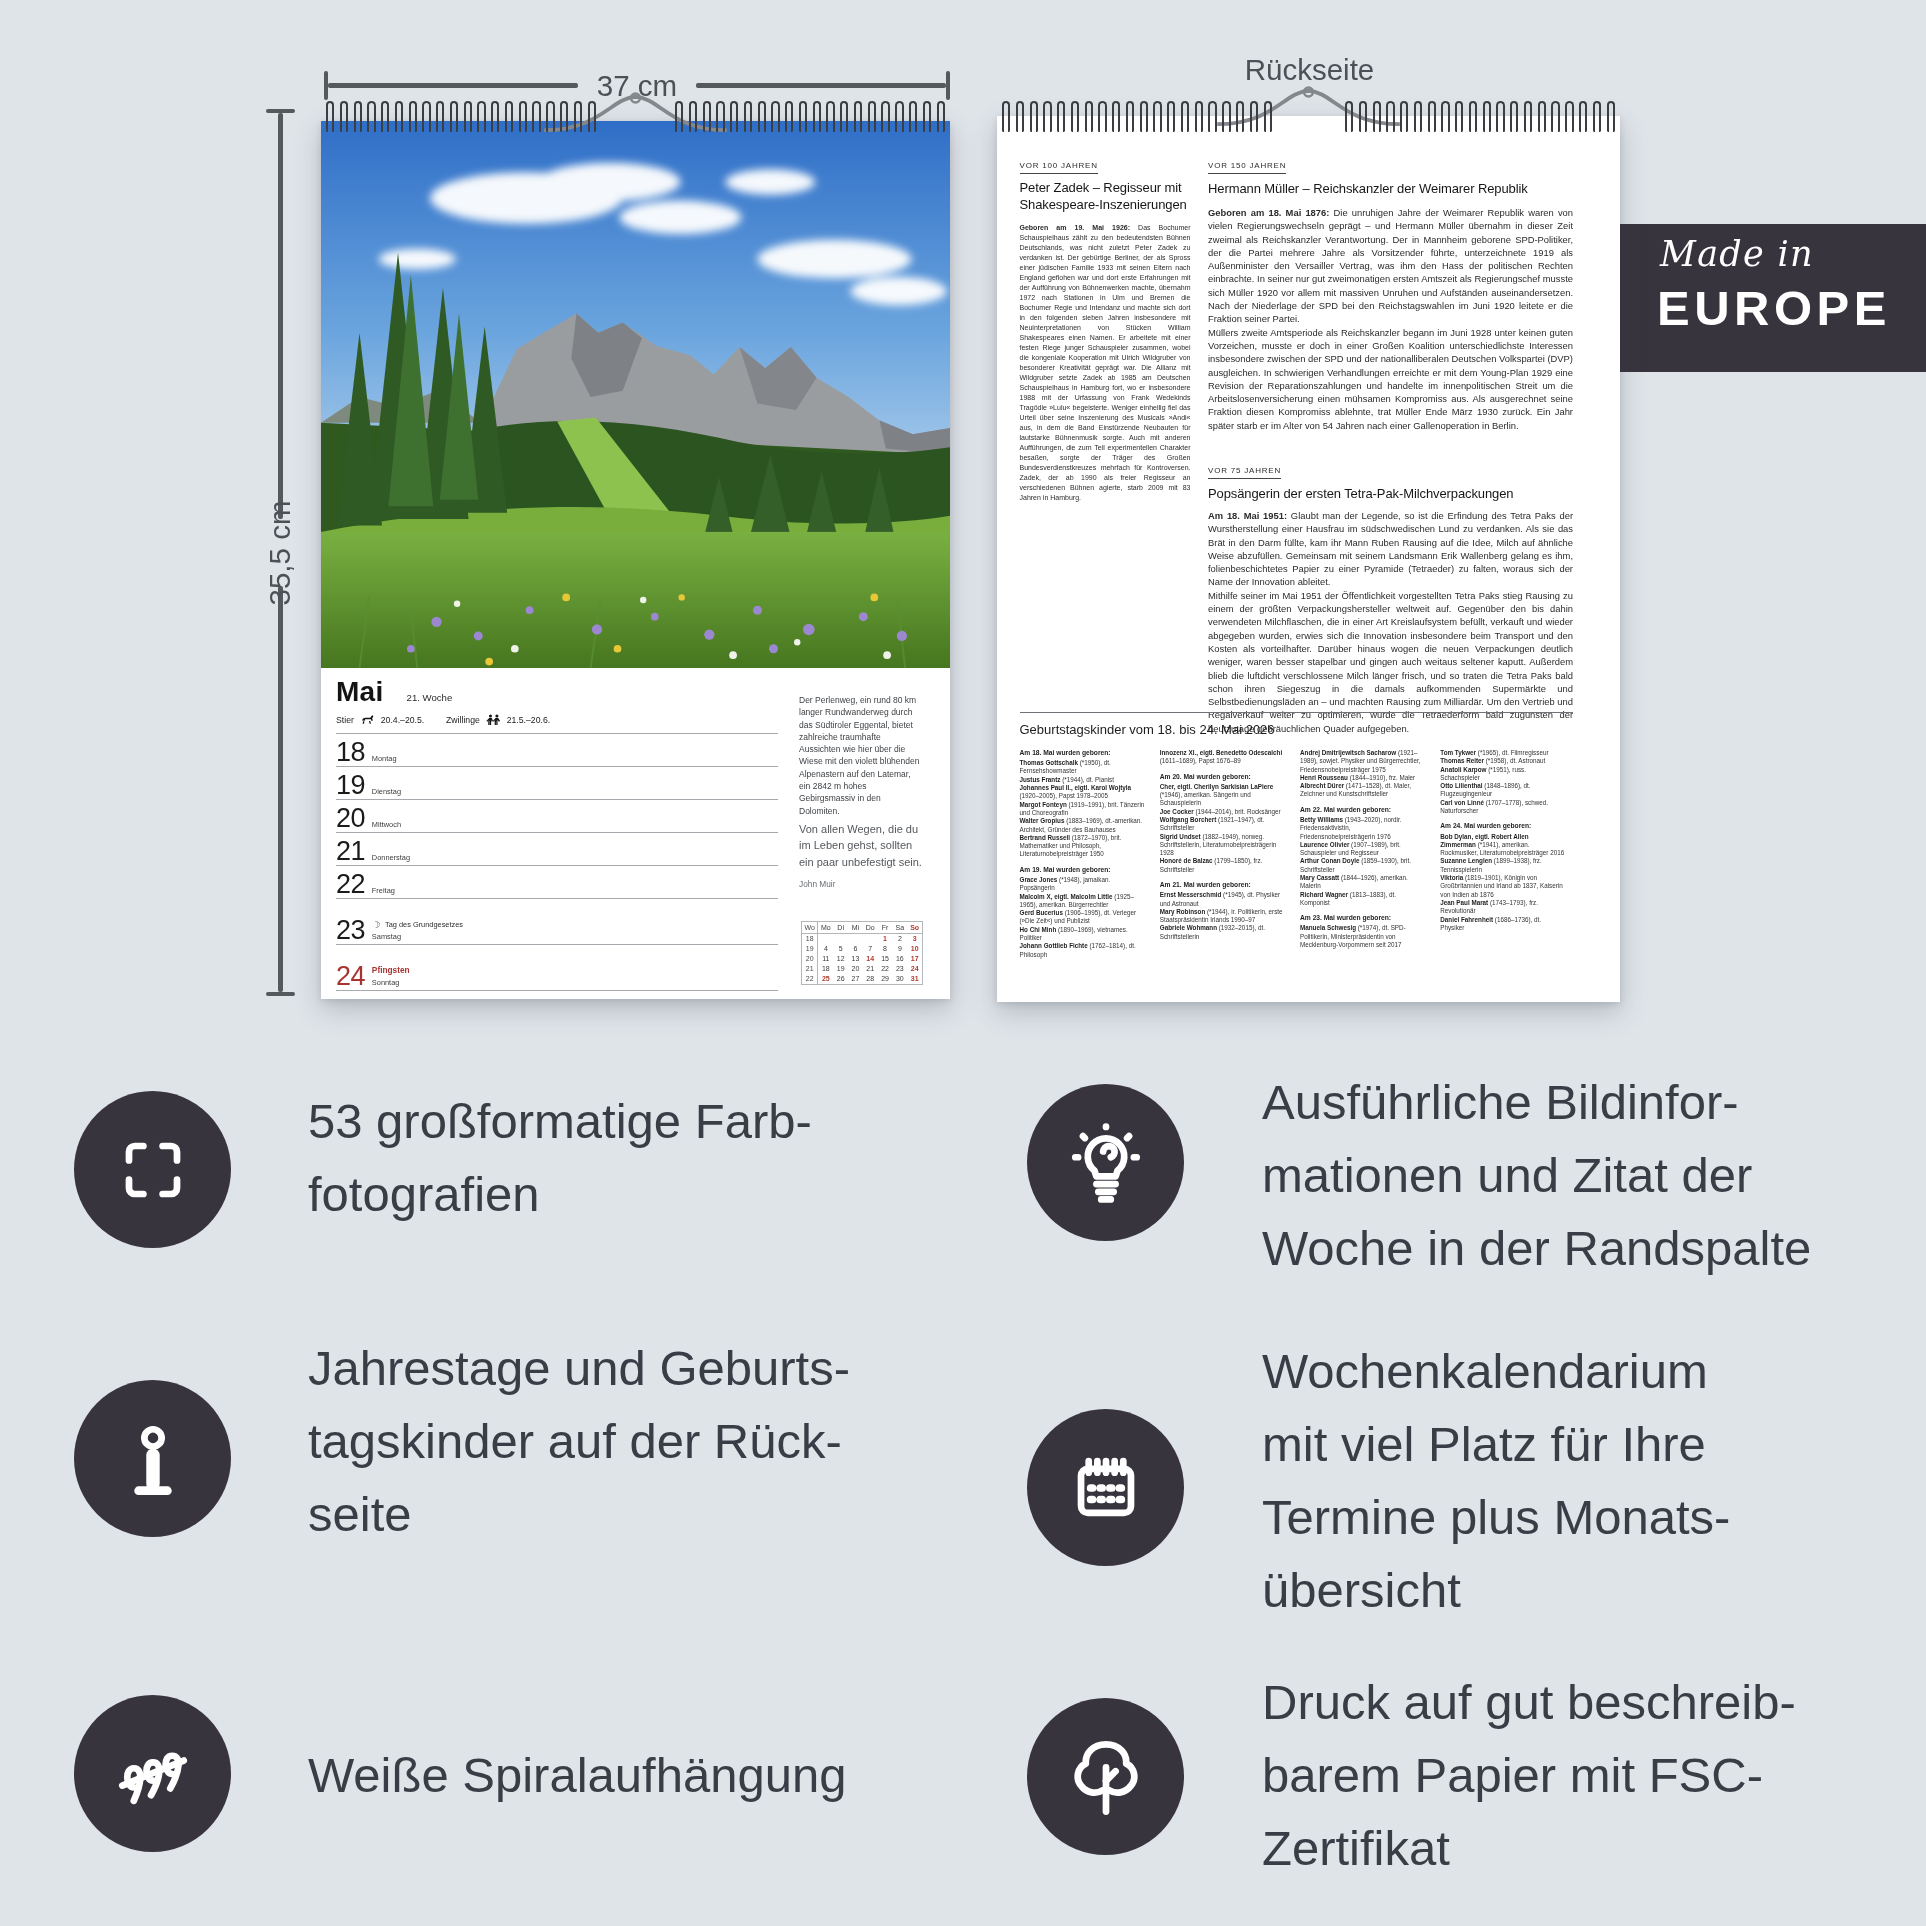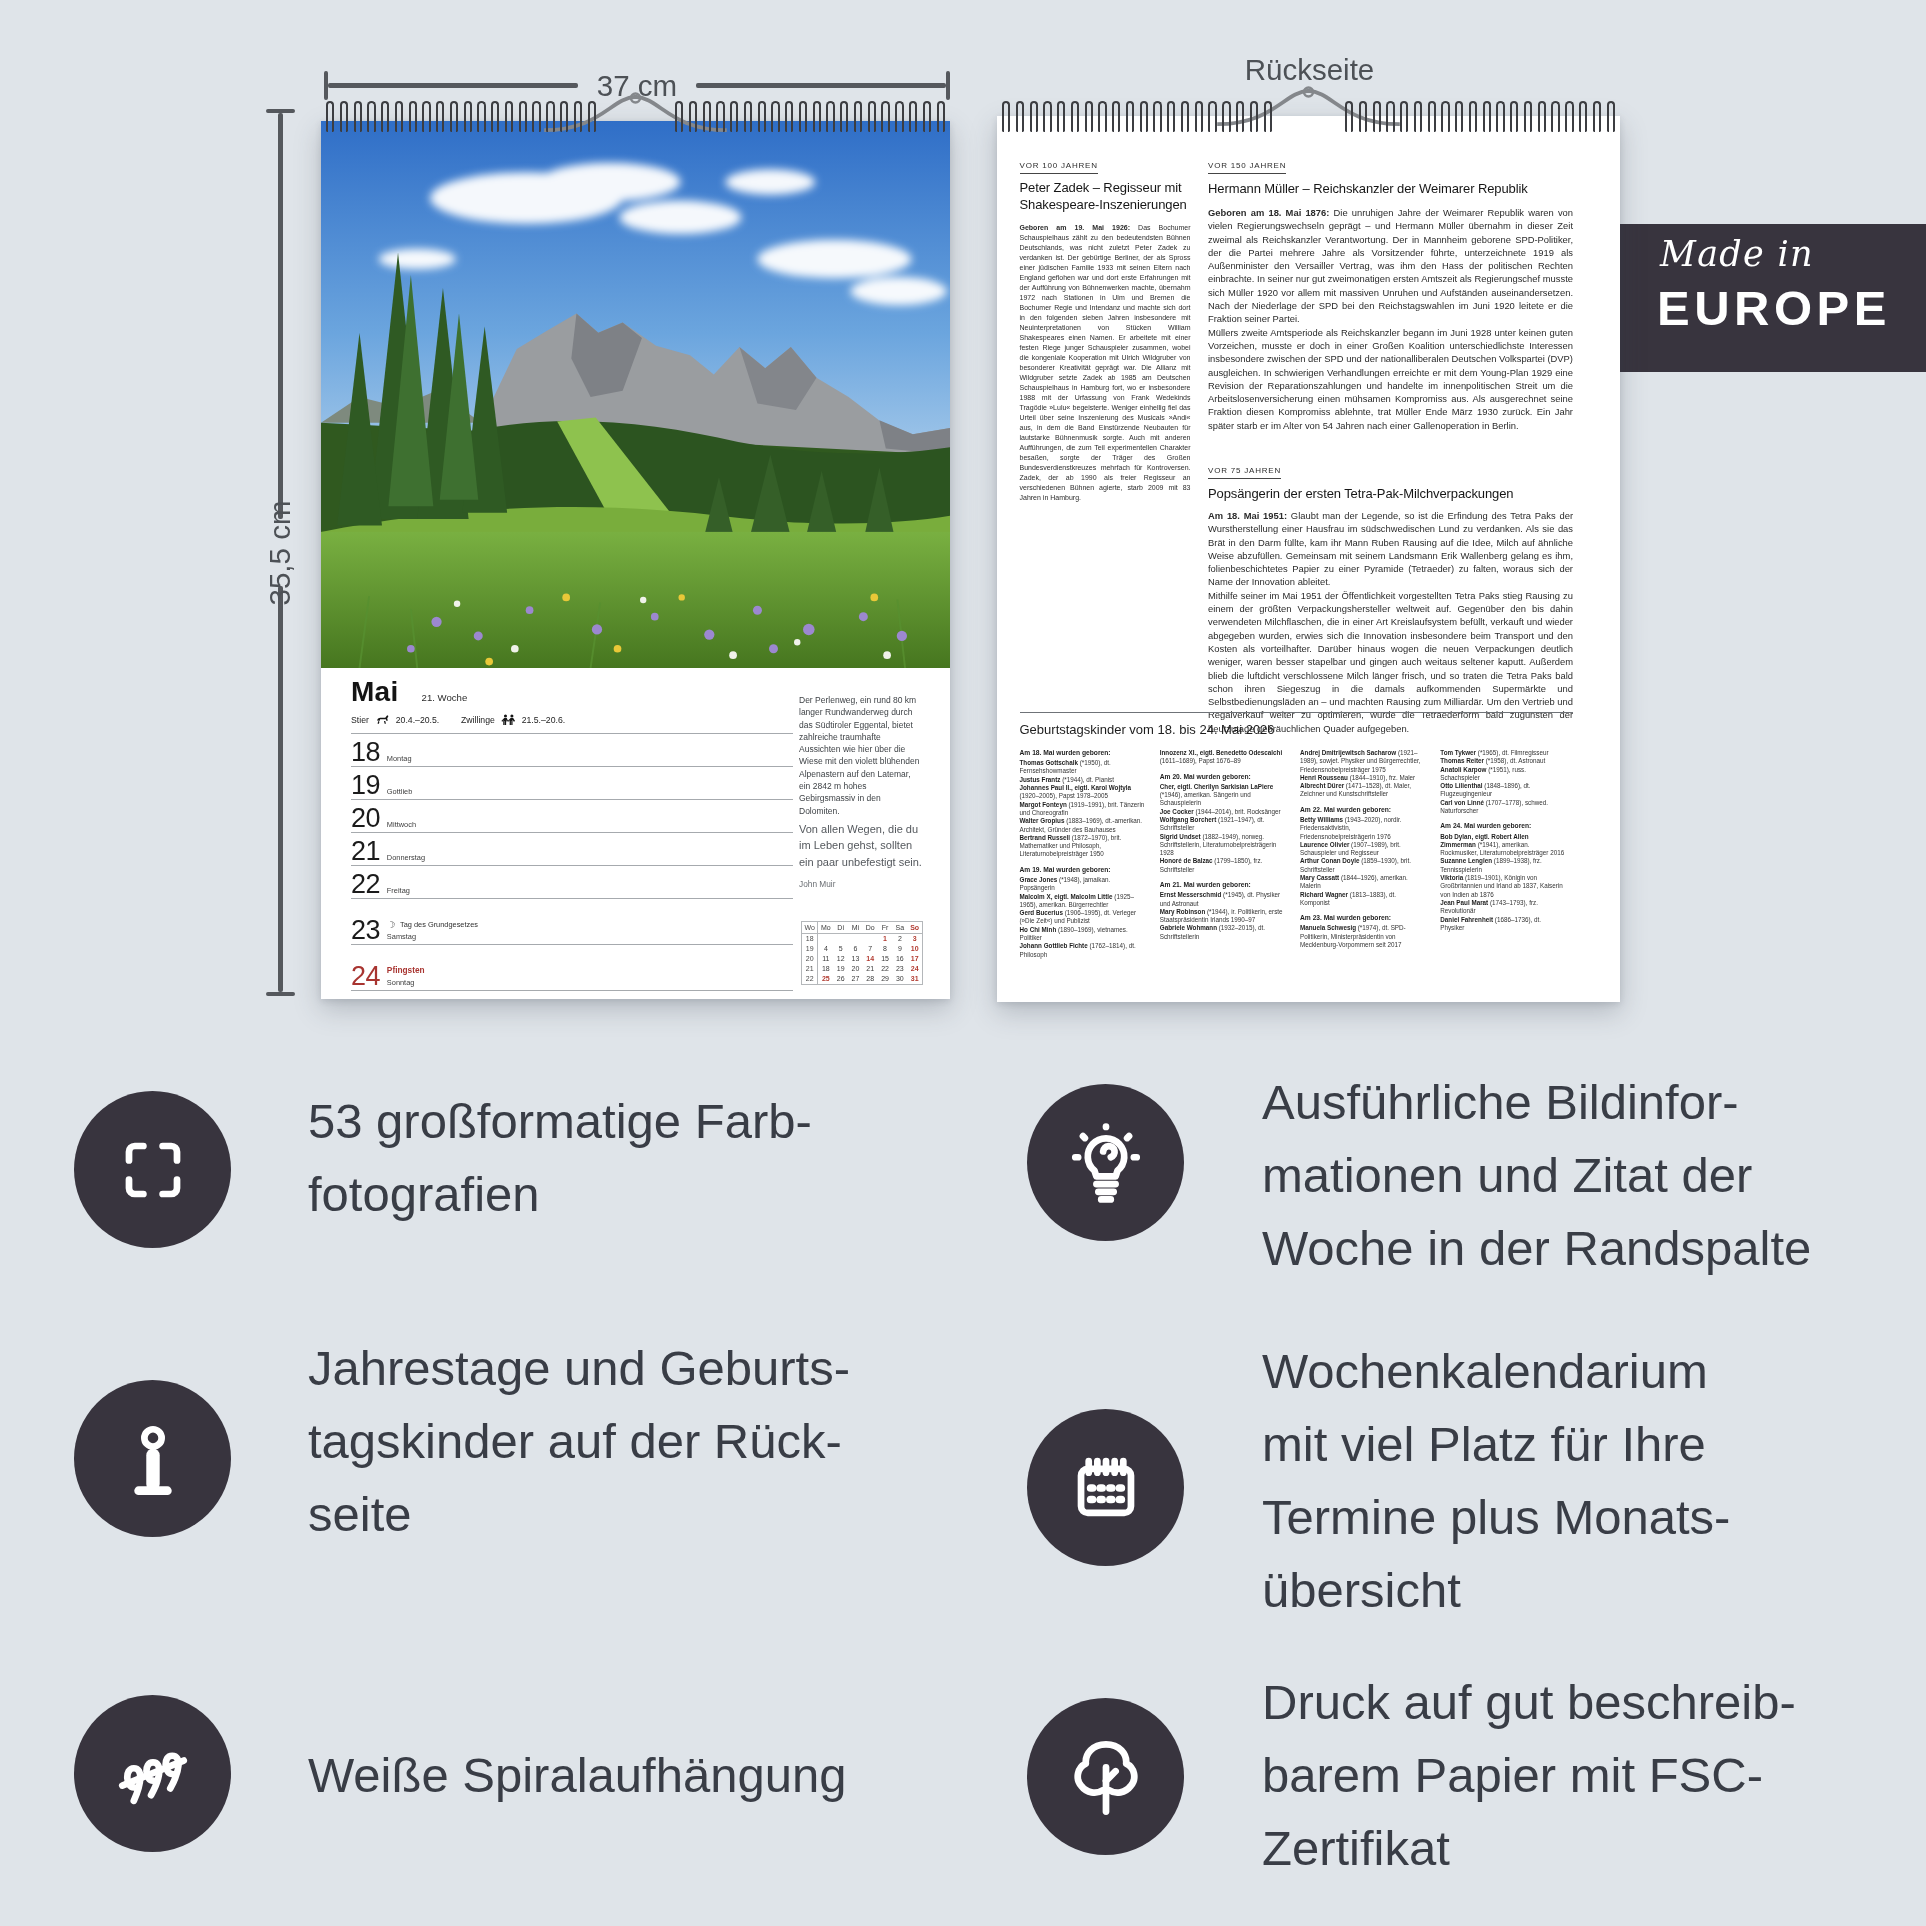--- a/index.html
+++ b/index.html
@@ -23,21 +23,21 @@
   .page.back{left:997px;top:116px;width:623px;height:886px;}
 
   
   .spiral-run{position:absolute;top:101px;height:31px;display:flex;justify-content:space-between;z-index:4;}
   .loop{width:8.3px;height:31px;border:2.6px solid #3c3d41;border-bottom:none;border-radius:4.5px 4.5px 1.3px 1.3px;box-sizing:border-box;}
   .hanger{position:absolute;z-index:4;}
 
   
   .photo{position:absolute;left:0;top:0;width:629px;height:547px;overflow:hidden;}
   .photo svg{display:block;width:100%;height:100%;}
-  .cal-left{position:absolute;left:30px;top:555px;width:442px;}
+  .cal-left{position:absolute;left:15px;top:555px;width:442px;}
   .month-row{height:31px;display:flex;align-items:baseline;}
   .month-name{font-size:28px;font-weight:700;color:#141414;letter-spacing:0.3px;}
   .week-no{font-size:9.6px;color:#2b2b2b;margin-left:23px;}
   .zodiac-row{height:27px;display:flex;align-items:center;font-size:8.7px;color:#222;border-bottom:1px solid #a6aaae;box-sizing:border-box;}
   .zodiac-row .zr{margin-right:5.1px;}
   .zodiac-row .zgap{width:16.7px;}
   .zodiac-row svg{margin:0 5.1px 1.3px 1.3px;}
   .day{height:33px;display:flex;align-items:flex-end;border-bottom:1px solid #a6aaae;box-sizing:border-box;padding-bottom:3.2px;}
   .day.tall{height:46px;}
   .dnum{font-size:27px;line-height:.82;color:#1b1b1b;letter-spacing:-0.6px;}
@@ -232,21 +232,21 @@
             </g>
           </svg>
         <span class="zr">21.5.–20.6.</span>
       </div>
       <div class="day">
         <span class="dnum">18</span>
         <span class="dname">Montag</span>
       </div>
       <div class="day">
         <span class="dnum">19</span>
-        <span class="dname">Gottlieb</span>
+        <span class="dname">Dienstag</span>
       </div>
       <div class="day">
         <span class="dnum">20</span>
         <span class="dname">Mittwoch</span>
       </div>
       <div class="day">
         <span class="dnum">21</span>
         <span class="dname">Donnerstag</span>
       </div>
       <div class="day">

